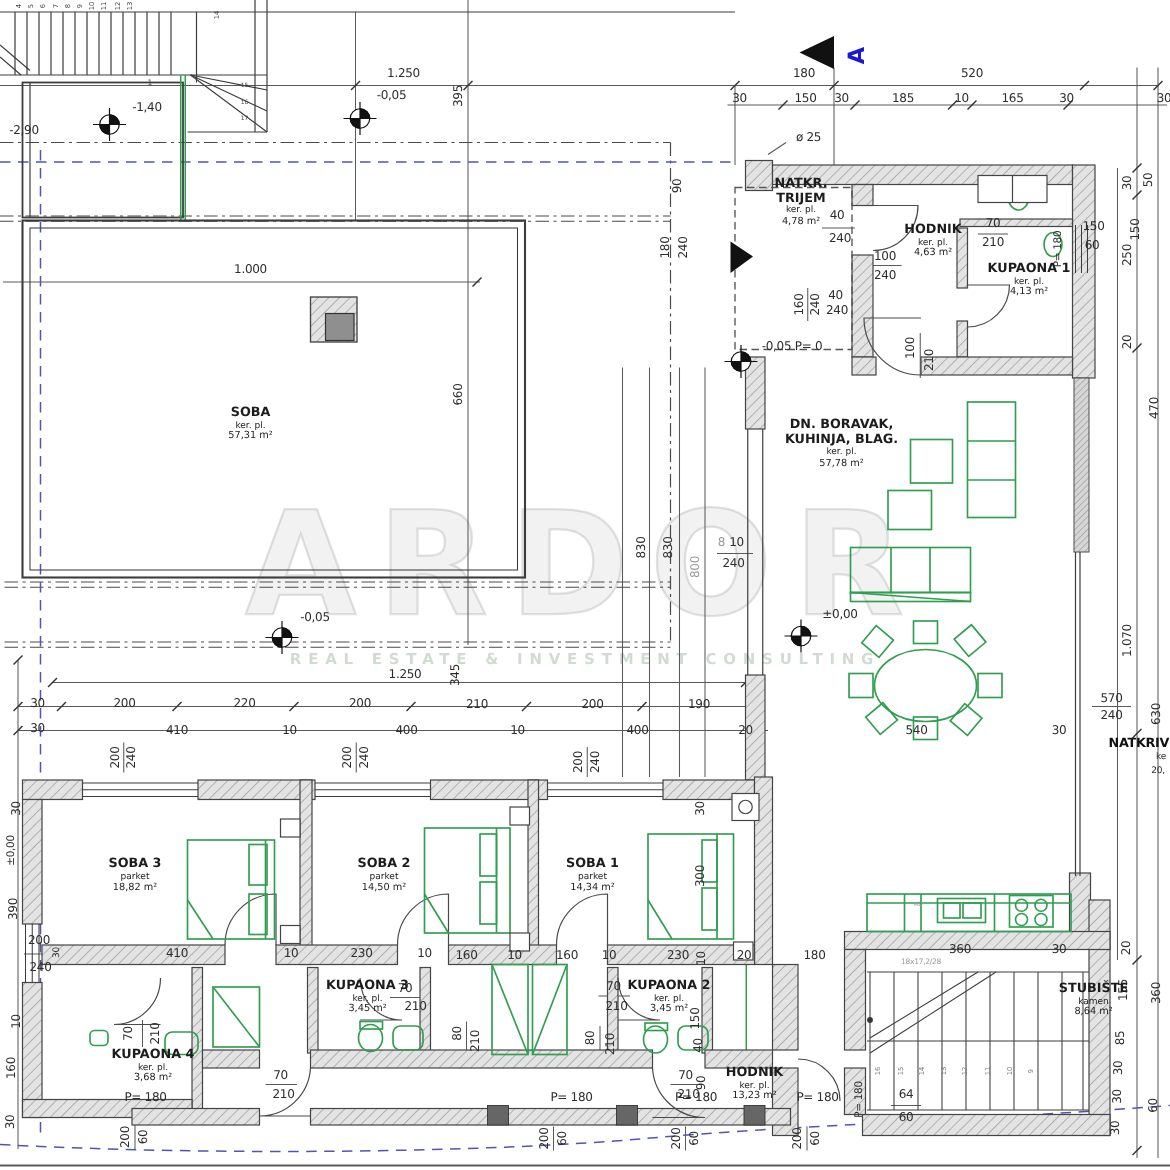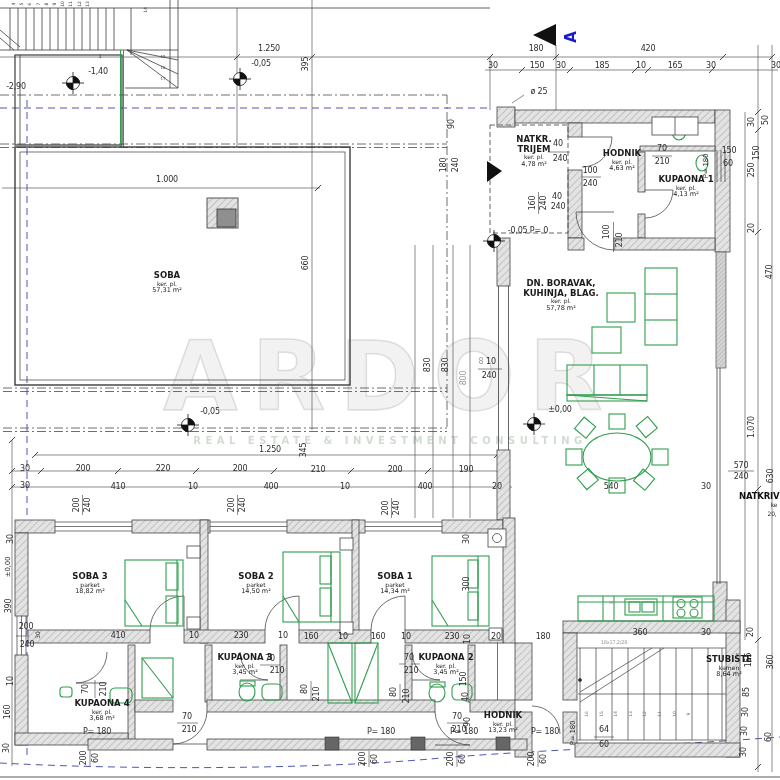--- a/index.html
+++ b/index.html
@@ -446,21 +446,21 @@
     </g>
   </svg>
 
   <div id="section-a">A</div>
 
   <div id="labels">
       <span class="dim" style="left: 269px; top: 49px;">1.250</span>
       <span class="dim" style="left: 261px; top: 64px;">-0,05</span>
       <span class="dim rot" style="left: 306px; top: 64px;">395</span>
       <span class="dim" style="left: 536px; top: 49px;">180</span>
-      <span class="dim" style="left: 648px; top: 49px;">420</span>
+      <span class="dim" style="left: 648px; top: 49px;">520</span>
       <span class="dim" style="left: 493px; top: 66px;">30</span>
       <span class="dim" style="left: 537px; top: 66px;">150</span>
       <span class="dim" style="left: 561px; top: 66px;">30</span>
       <span class="dim" style="left: 602px; top: 66px;">185</span>
       <span class="dim" style="left: 641px; top: 66px;">10</span>
       <span class="dim" style="left: 675px; top: 66px;">165</span>
       <span class="dim" style="left: 711px; top: 66px;">30</span>
       <span class="dim" style="left: 776px; top: 66px;">30</span>
       <span class="dim" style="left: 539px; top: 92px;">ø 25</span>
       <span class="dim" style="left: 98px; top: 72px;">-1,40</span>
@@ -596,21 +596,21 @@
       <span class="dim rot" style="left: 463px; top: 759px;">60</span>
       <span class="dim rot" style="left: 532px; top: 759px;">200</span>
       <span class="dim rot" style="left: 544px; top: 759px;">60</span>
       <span class="dim gray" style="font-size: 5px; left: 614px; top: 642px;">18x17,2/28</span>
       <span class="dim gray" style="font-size: 4px; left: 612px; top: 603px;">MD</span>
       <div class="room" style="left: 167px; top: 283px;">
         <div class="r-name">SOBA</div>
         <div class="r-finish">ker. pl.</div>
         <div class="r-area">57,31 m²</div>
       </div>
-      <div class="room" style="left: 534px; top: 152px;">
+      <div class="room" style="left: 534px; top: 135px;">
         <div class="r-name">NATKR.</div>
         <div class="r-name2">TRIJEM</div>
         <div class="r-finish">ker. pl.</div>
         <div class="r-area">4,78 m²</div>
       </div>
       <div class="room" style="left: 622px; top: 161px;">
         <div class="r-name">HODNIK</div>
         <div class="r-finish">ker. pl.</div>
         <div class="r-area">4,63 m²</div>
       </div>

